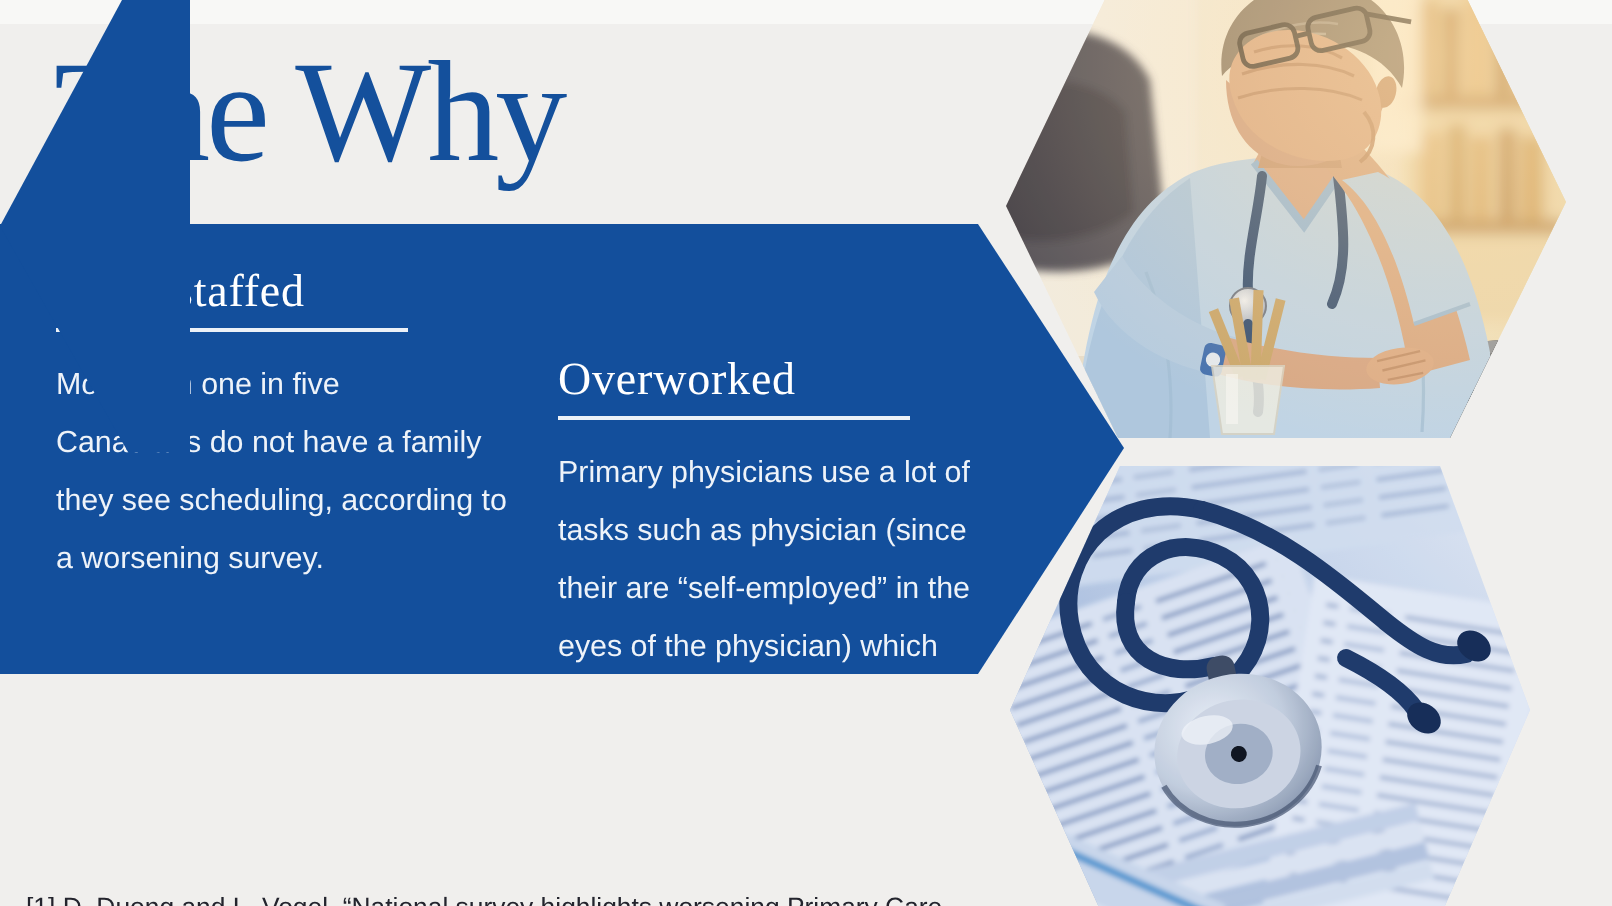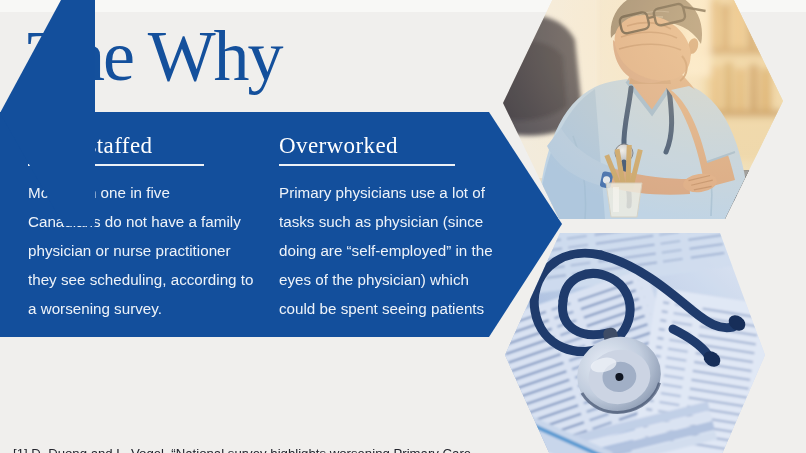--- a/index.html
+++ b/index.html
@@ -29,21 +29,21 @@
 
   
   .banner {
     position: absolute; left: 0; top: 112px;
     width: 562px; height: 225px;
     background: #134f9c;
     clip-path: polygon(0 0, 489px 0, 562px 112px, 489px 225px, 0 225px);
   }
   .col { position: absolute; top: 22px; width: 250px; }
   .col1 { left: 28px; }
-  .col2 { left: 279px; }
+  .col2 { left: 279px; margin-top: 44px; }
   .heading {
     font-family: "Liberation Serif", serif;
     font-size: 23px; line-height: 24px;
     letter-spacing: 0.4px;
     color: #ffffff;
     white-space: nowrap;
   }
   .rule {
     margin-top: 6px;
     width: 176px; height: 1.5px;
@@ -90,32 +90,31 @@
 
   <h1 class="title">The Why</h1>
 
   <div class="banner">
     <div class="col col1">
       <div class="heading">Understaffed</div>
       <div class="rule"></div>
       <div class="bodytext">
         <div>More than one in five</div>
         <div>Canadians do not have a family</div>
-        <div>physician or nurse practitioner</div>
         <div>they see scheduling, according to</div>
         <div>a worsening survey.</div>
       </div>
     </div>
     <div class="col col2">
       <div class="heading">Overworked</div>
       <div class="rule"></div>
       <div class="bodytext">
         <div>Primary physicians use a lot of</div>
         <div>tasks such as physician (since</div>
-        <div>doing are “self-employed” in the</div>
+        <div>their are “self-employed” in the</div>
         <div>eyes of the physician) which</div>
         <div>could be spent seeing patients</div>
       </div>
     </div>
   </div>
 
   <div class="hex hex-doctor">
     <svg viewBox="0 0 280 233" preserveAspectRatio="none">
       <defs>
         <linearGradient id="dg-wall" x1="0" y1="0" x2="1" y2="0">

